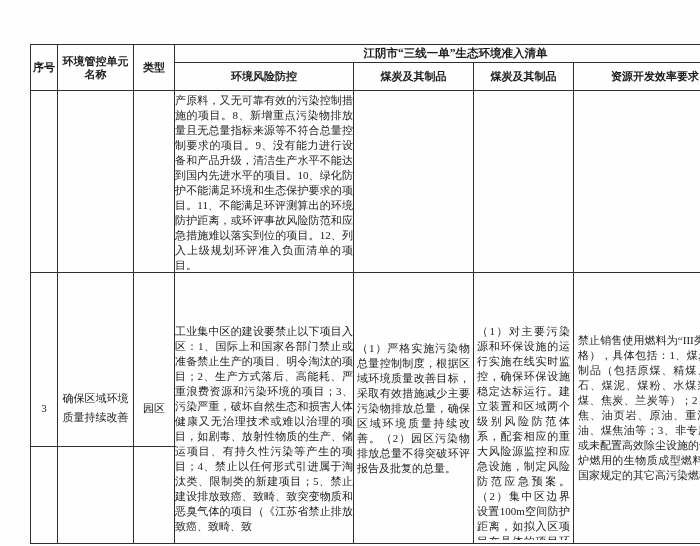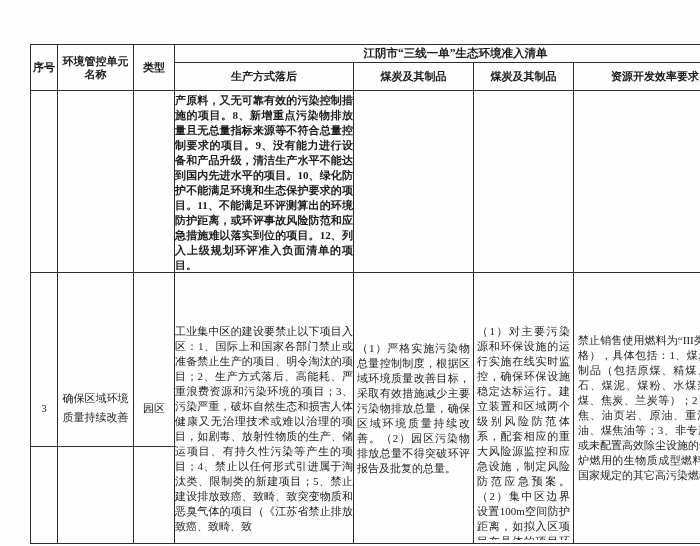--- a/index.html
+++ b/index.html
@@ -52,21 +52,21 @@
   }
   .body-cell {
     font-size: 11px;
     line-height: 15px;
     text-align: justify;
     text-justify: inter-ideograph;
   }
   .v-top { vertical-align: top; }
   .v-mid { vertical-align: middle; }
   .pad { padding: 2px 3px; }
-  .clip-r1 { height: 177px; overflow: hidden; font-weight: bold; }
+  .clip-r1 { height: 177px; overflow: hidden; }
   .clip-r2 { height: 216px; overflow: hidden; margin-top: 48px; }
   .clip-mid { max-height: 216px; overflow: hidden; }
   .left-divider {
     position: absolute;
     left: 30px;
     top: 446px;
     width: 146px;
     height: 1px;
     background: #2e2e2e;
   }
@@ -96,21 +96,21 @@
       <col style="width:163px">
     </colgroup>
     <tbody>
         <tr style="height:18px">
       <th class="hdr" rowspan="2">序号</th>
       <th class="hdr" rowspan="2">环境管控单元名称</th>
       <th class="hdr" rowspan="2">类型</th>
       <th class="title-hdr" colspan="4">江阴市“三线一单”生态环境准入清单</th>
     </tr>
     <tr style="height:28px">
-      <th class="hdr">生产方式落后</th>
+      <th class="hdr">环境风险防控</th>
       <th class="hdr">煤炭及其制品</th>
       <th class="hdr">煤炭及其制品</th>
       <th class="hdr">资源开发效率要求</th>
     </tr>
     <tr style="height:182px">
       <td class="left-cell"></td>
       <td class="left-cell"></td>
       <td class="left-cell"></td>
       <td class="body-cell v-top pad">
         <div class="clip-r1">产原料，又无可靠有效的污染控制措施的项目。8、新增重点污染物排放量且无总量指标来源等不符合总量控制要求的项目。9、没有能力进行设备和产品升级，清洁生产水平不能达到国内先进水平的项目。10、绿化防护不能满足环境和生态保护要求的项目。11、不能满足环评测算出的环境防护距离，或环评事故风险防范和应急措施难以落实到位的项目。12、列入上级规划环评准入负面清单的项目。</div>

